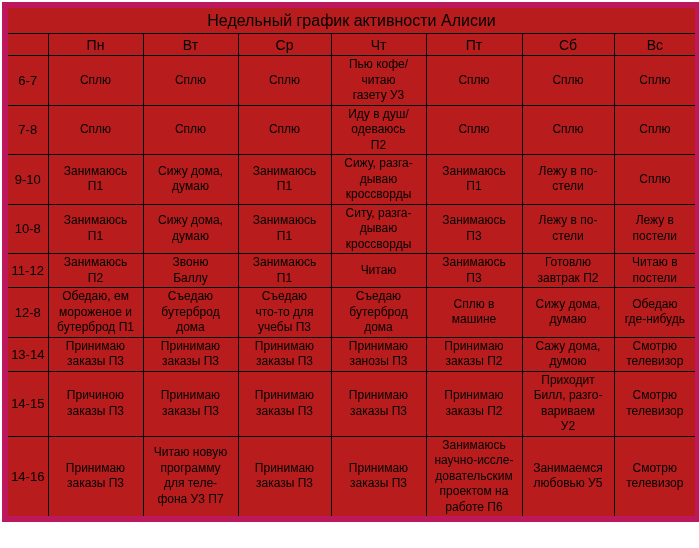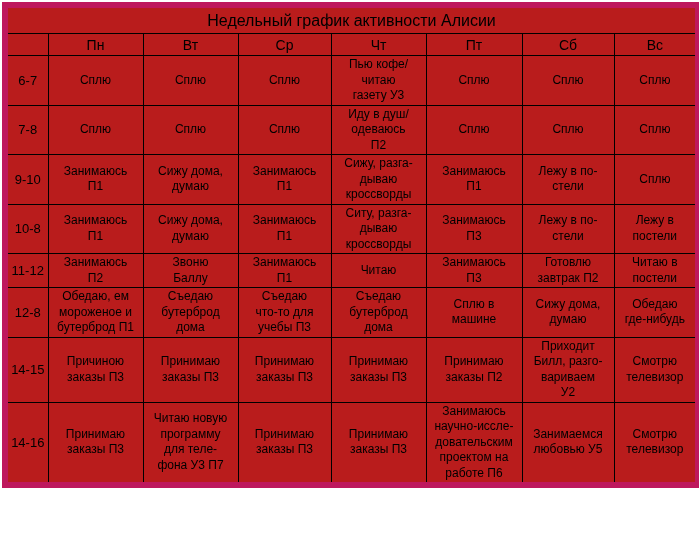--- a/index.html
+++ b/index.html
@@ -171,20 +171,37 @@
 бутерброд
 дома</td>
           <td class="cell">Сплю в
 машине</td>
           <td class="cell">Сижу дома,
 думаю</td>
           <td class="cell">Обедаю
 где-нибудь</td>
         </tr>
         <tr>
+          <td class="time">13-14</td>
+          <td class="cell">Принимаю
+заказы П3</td>
+          <td class="cell">Принимаю
+заказы П3</td>
+          <td class="cell">Принимаю
+заказы П3</td>
+          <td class="cell">Принимаю
+занозы П3</td>
+          <td class="cell">Принимаю
+заказы П2</td>
+          <td class="cell">Сажу дома,
+думою</td>
+          <td class="cell">Смотрю
+телевизор</td>
+        </tr>
+        <tr>
           <td class="time">14-15</td>
           <td class="cell">Причиною
 заказы П3</td>
           <td class="cell">Принимаю
 заказы П3</td>
           <td class="cell">Принимаю
 заказы П3</td>
           <td class="cell">Принимаю
 заказы П3</td>
           <td class="cell">Принимаю

